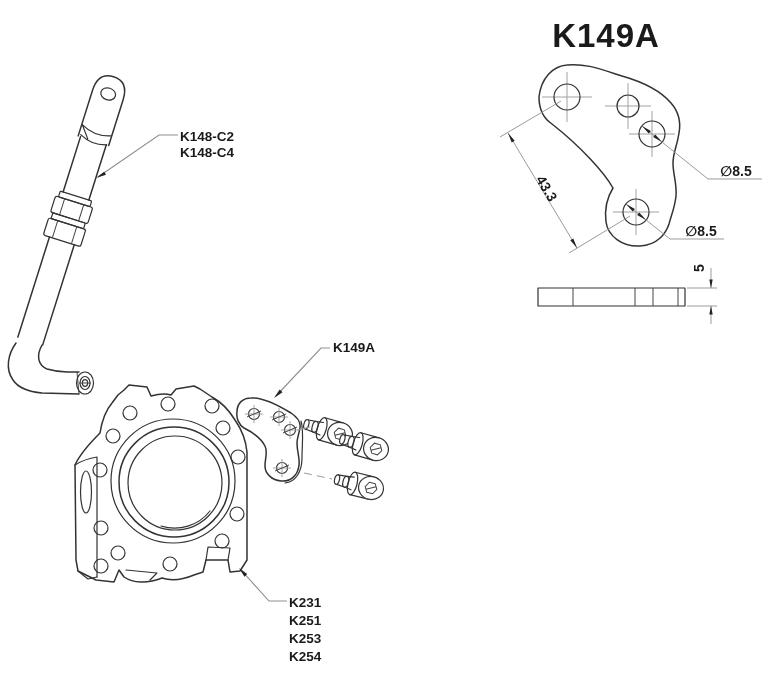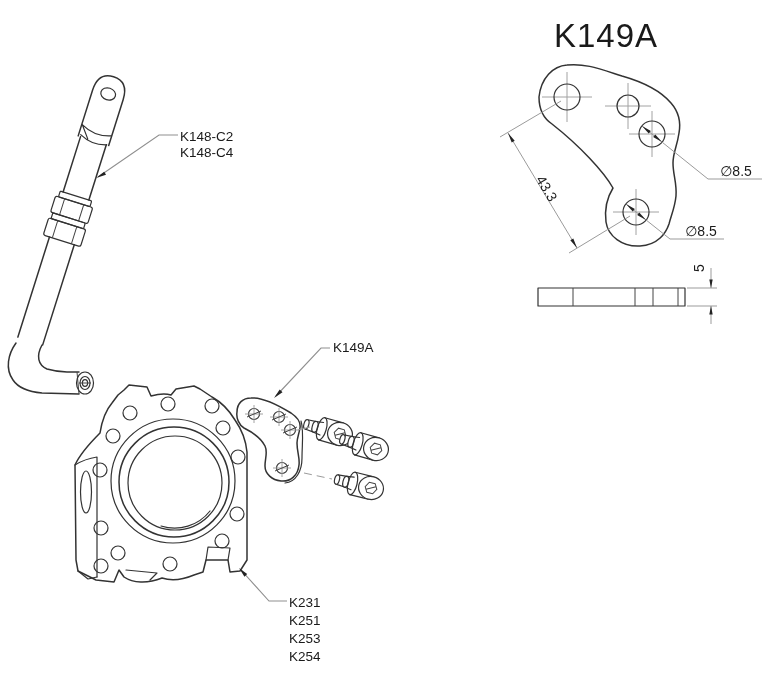--- a/index.html
+++ b/index.html
@@ -1,17 +1,17 @@
 <!DOCTYPE html>
 <html><head>
 <meta charset="utf-8">
 <style>
   html,body{margin:0;padding:0;background:#fff;}
   .stage{position:relative;width:771px;height:674px;background:#fff;overflow:hidden;
-         font-family:"Liberation Sans","DejaVu Sans",sans-serif;}
+         font-family:"Liberation Sans","DejaVu Sans",sans-serif;font-weight:bold;}
   svg text{font-family:"Liberation Sans","DejaVu Sans",sans-serif;fill:#1a1a1a;}
   .t-title{font-size:33px;letter-spacing:1px;}
   .t-label{font-size:13.5px;}
   .t-dim{font-size:14px;}
   .ol{fill:none;stroke:#333;stroke-width:1.5;stroke-linejoin:round;stroke-linecap:round;}
   .ol2{fill:none;stroke:#333;stroke-width:1.2;stroke-linejoin:round;stroke-linecap:round;}
   .thin{fill:none;stroke:#444;stroke-width:1;}
   .cl{fill:none;stroke:#a2a2a2;stroke-width:1;}
   .dim{fill:none;stroke:#9b9b9b;stroke-width:1;}
   .ldr{fill:none;stroke:#8f8f8f;stroke-width:1.1;}

